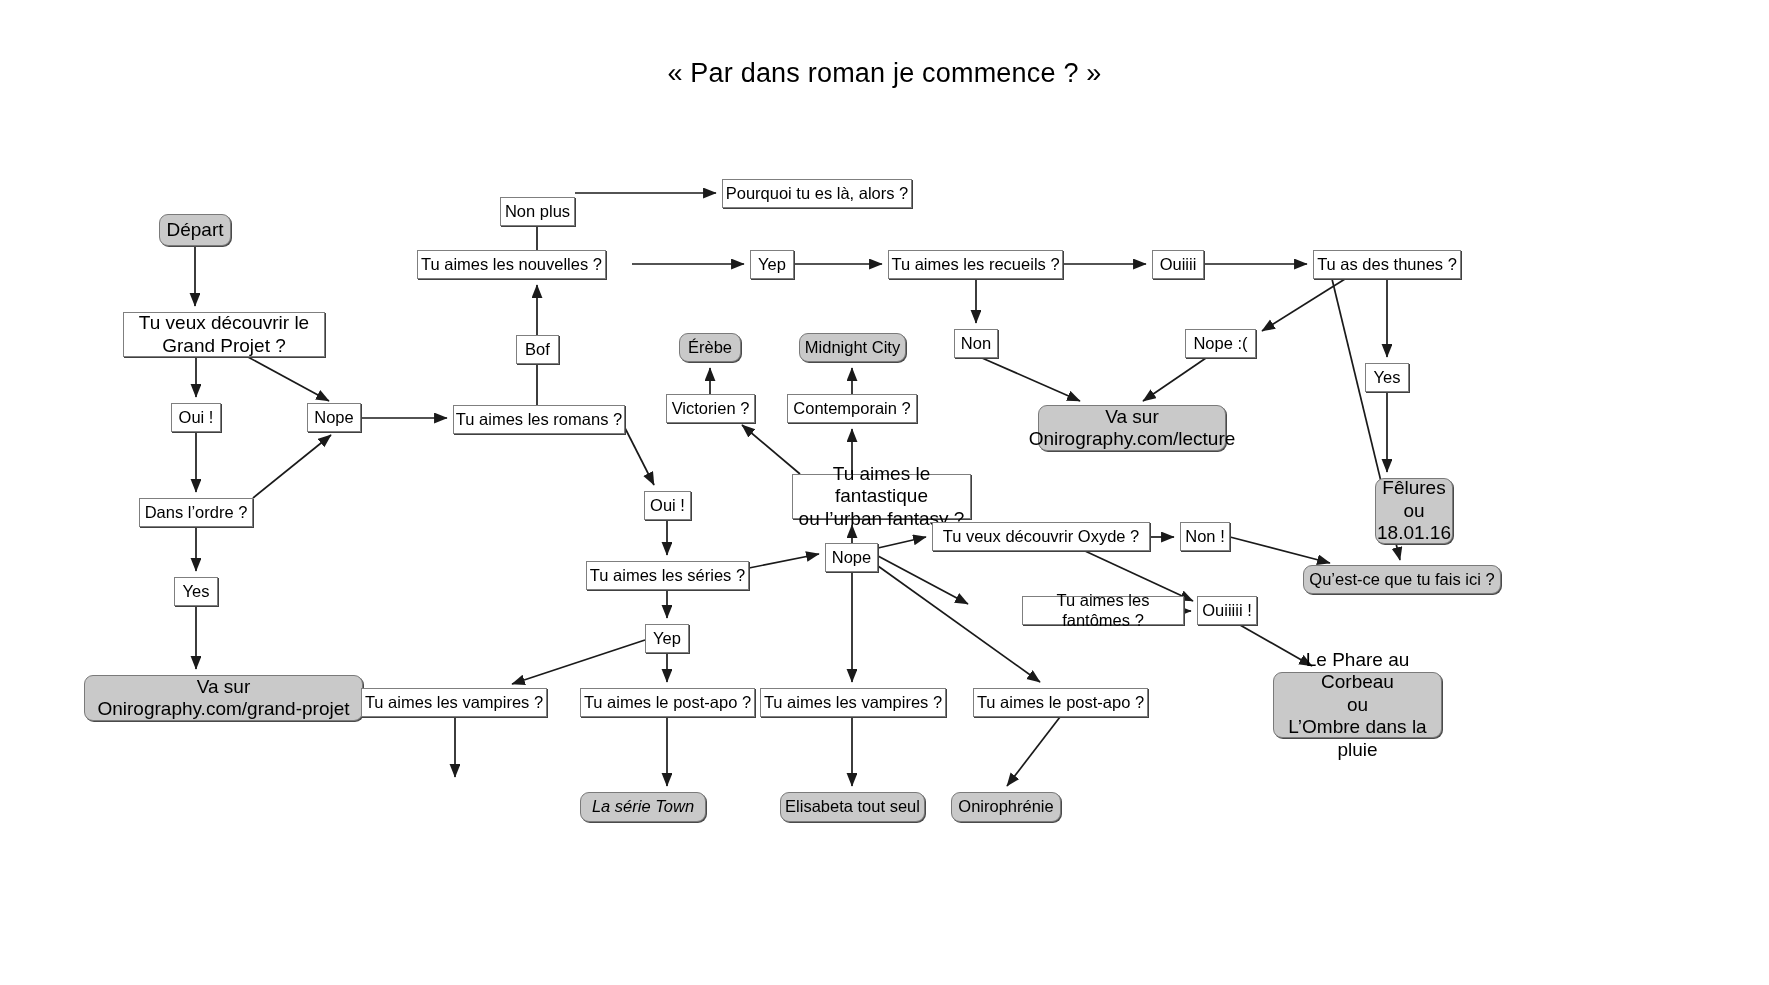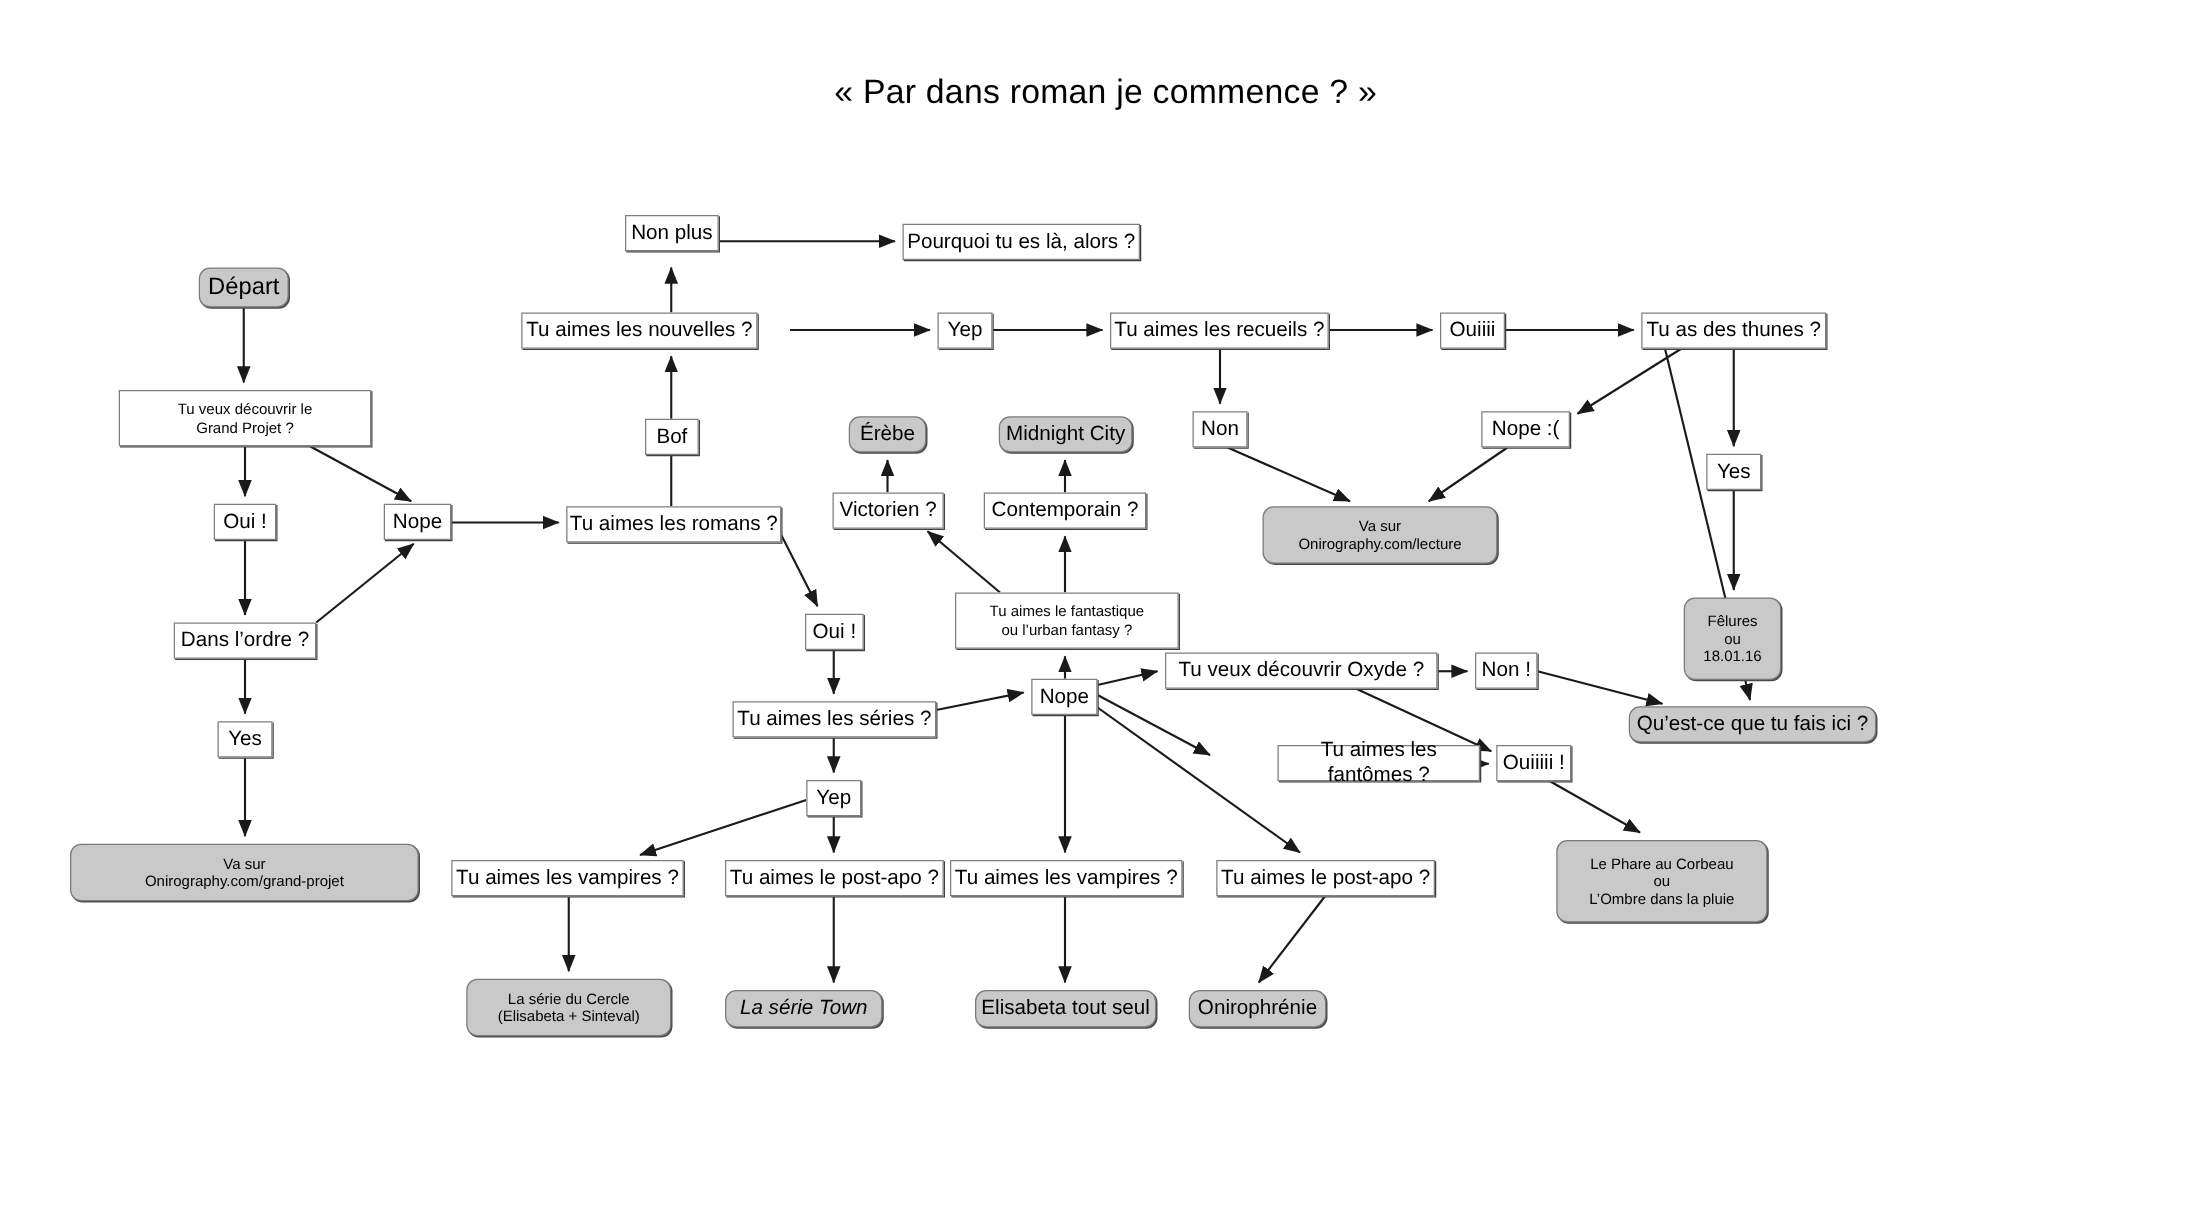--- a/index.html
+++ b/index.html
@@ -62,21 +62,22 @@
     border: 1px solid #7f7f7f;
     box-shadow: 1px 1px 0 0 #404040;
   }
   .node.term {
     background: #c9c9c9;
     border: 1px solid #7a7a7a;
     border-radius: 9px;
     box-shadow: 1px 1px 0 0 #4a4a4a;
   }
   .node.big {
-    font-size: 12px;
+    font-size: 19px;
+    margin-left: 28px;
   }
   .node.start {
     font-size: 19px;
   }
 </style>
 </head>
 <body>
 
 <div id="canvas">
 
@@ -141,21 +142,21 @@
   <div id="node-layer">
       <div class="node term start" style="left: 159px; top: 214px; width: 72px; height: 32px;"><span>Départ</span></div>
       <div class="node proc big" style="left: 95px; top: 312px; width: 202px; height: 45px;"><span>Tu veux découvrir le
 Grand Projet ?</span></div>
       <div class="node proc" style="left: 171px; top: 403px; width: 50px; height: 29px;"><span>Oui !</span></div>
       <div class="node proc" style="left: 307px; top: 403px; width: 54px; height: 29px;"><span>Nope</span></div>
       <div class="node proc" style="left: 139px; top: 498px; width: 114px; height: 29px;"><span>Dans l’ordre ?</span></div>
       <div class="node proc" style="left: 174px; top: 577px; width: 44px; height: 29px;"><span>Yes</span></div>
       <div class="node term big" style="left: 56px; top: 675px; width: 279px; height: 46px;"><span>Va sur
 Onirography.com/grand-projet</span></div>
-      <div class="node proc" style="left: 500px; top: 172px; width: 75px; height: 29px;"><span>Non plus</span></div>
+      <div class="node proc" style="left: 500px; top: 197px; width: 75px; height: 29px;"><span>Non plus</span></div>
       <div class="node proc" style="left: 722px; top: 179px; width: 190px; height: 29px;"><span>Pourquoi tu es là, alors ?</span></div>
       <div class="node proc" style="left: 417px; top: 250px; width: 189px; height: 29px;"><span>Tu aimes les nouvelles ?</span></div>
       <div class="node proc" style="left: 516px; top: 335px; width: 43px; height: 29px;"><span>Bof</span></div>
       <div class="node proc" style="left: 750px; top: 250px; width: 44px; height: 29px;"><span>Yep</span></div>
       <div class="node proc" style="left: 888px; top: 250px; width: 175px; height: 29px;"><span>Tu aimes les recueils ?</span></div>
       <div class="node proc" style="left: 954px; top: 329px; width: 44px; height: 29px;"><span>Non</span></div>
       <div class="node proc" style="left: 1152px; top: 250px; width: 52px; height: 29px;"><span>Ouiiii</span></div>
       <div class="node proc" style="left: 1313px; top: 250px; width: 148px; height: 29px;"><span>Tu as des thunes ?</span></div>
       <div class="node proc" style="left: 1185px; top: 329px; width: 71px; height: 29px;"><span>Nope :(</span></div>
       <div class="node term big" style="left: 1010px; top: 405px; width: 188px; height: 46px;"><span>Va sur
@@ -180,20 +181,18 @@
       <div class="node proc" style="left: 974px; top: 596px; width: 162px; height: 29px; margin-left: 48px;"><span>Tu aimes les fantômes ?</span></div>
       <div class="node proc" style="left: 1197px; top: 596px; width: 60px; height: 29px;"><span>Ouiiiii !</span></div>
       <div class="node term big" style="left: 1245px; top: 672px; width: 169px; height: 66px;"><span>Le Phare au Corbeau
 ou
 L’Ombre dans la pluie</span></div>
       <div class="node proc" style="left: 645px; top: 624px; width: 44px; height: 29px;"><span>Yep</span></div>
       <div class="node proc" style="left: 361px; top: 688px; width: 186px; height: 29px;"><span>Tu aimes les vampires ?</span></div>
       <div class="node proc" style="left: 580px; top: 688px; width: 175px; height: 29px;"><span>Tu aimes le post-apo ?</span></div>
       <div class="node proc" style="left: 760px; top: 688px; width: 186px; height: 29px;"><span>Tu aimes les vampires ?</span></div>
       <div class="node proc" style="left: 973px; top: 688px; width: 175px; height: 29px;"><span>Tu aimes le post-apo ?</span></div>
-      <div class="node term big" style="left: 373px; top: 783px; width: 164px; height: 46px;"><span>La série du Cercle
-(Elisabeta + Sinteval)</span></div>
       <div class="node term" style="left: 580px; top: 792px; width: 126px; height: 30px; font-style: italic;"><span>La série Town</span></div>
       <div class="node term" style="left: 780px; top: 792px; width: 145px; height: 30px;"><span>Elisabeta tout seul</span></div>
       <div class="node term" style="left: 951px; top: 792px; width: 110px; height: 30px;"><span>Onirophrénie</span></div>
     </div>
 
 </div>
 
 </body></html>

